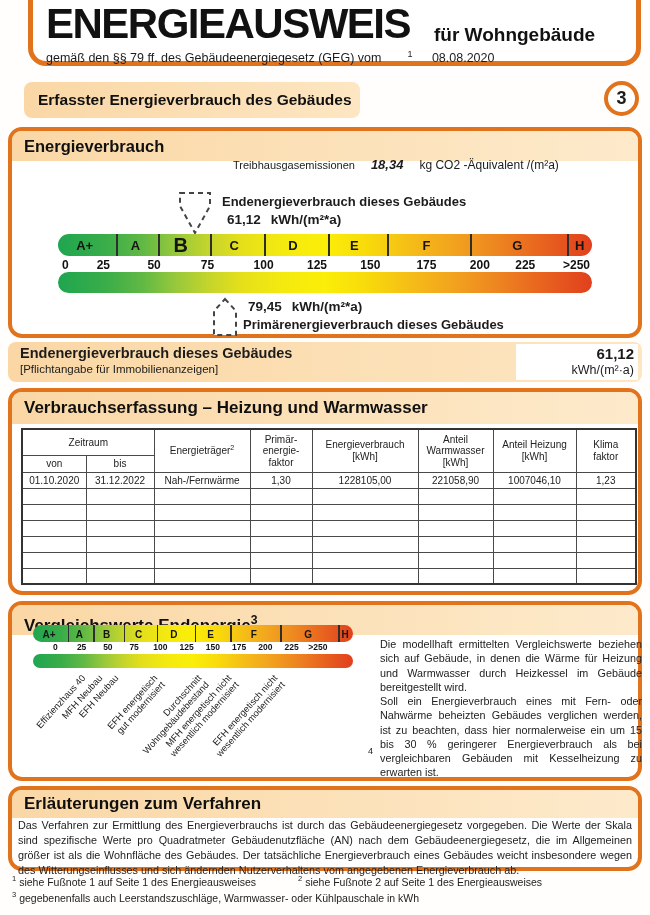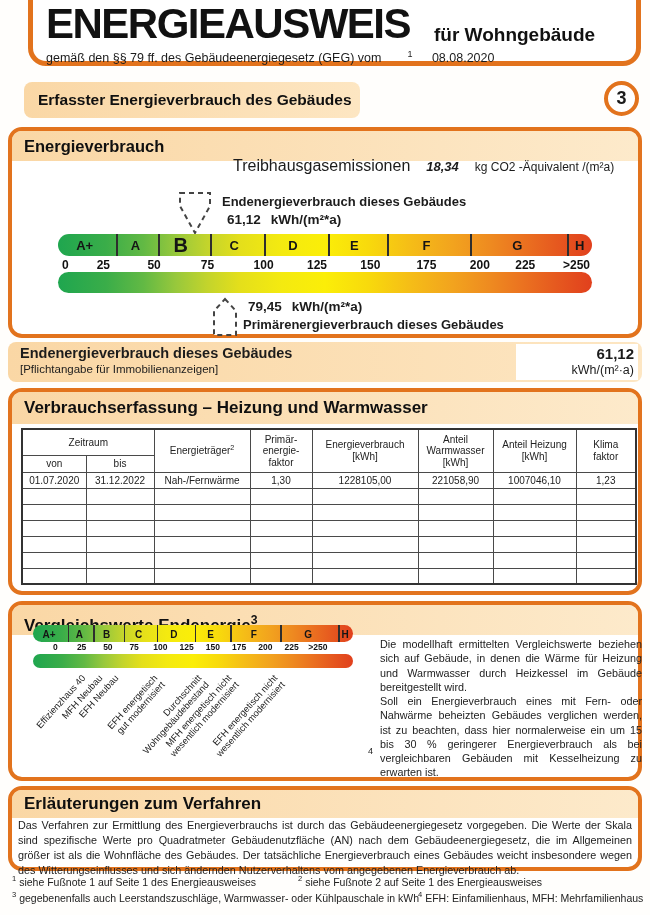--- a/index.html
+++ b/index.html
@@ -53,21 +53,21 @@
     <span>3</span>
   </div>
 
   <div class="obox" style="left:8px;top:127px;width:634px;height:211px;">
     <div class="strip" style="height:30px;">
       <div class="sectitle" style="line-height:30px;">Energieverbrauch</div>
     </div>
   </div>
 
   <div class="abs" style="left:233px;top:157px;display:flex;gap:16px;align-items:baseline;">
-    <span style="font-size:16px;">Treibhausgasemissionen</span>
+    <span style="font-size:11px;">Treibhausgasemissionen</span>
     <span style="font-size:13px;font-weight:bold;font-style:italic;">18,34</span>
     <span style="font-size:12px;">kg CO2 -Äquivalent /(m²a)</span>
   </div>
 
   <svg class="abs" style="left:176px;top:190px;" width="38" height="46" viewBox="0 0 38 46">
     <path d="M4 3 H34 V16 L19 43 L4 16 Z" fill="#fff" stroke="#444" stroke-width="2" stroke-dasharray="5 4"></path>
   </svg>
   <div class="abs" style="left:222px;top:194px;font-size:13px;font-weight:bold;">Endenergieverbrauch dieses Gebäudes</div>
   <div class="abs" style="left:227px;top:212px;display:flex;gap:10px;font-size:13.5px;font-weight:bold;">
     <span>61,12</span>
@@ -162,21 +162,21 @@
           <th rowspan="2" class="pre">Klima
 faktor</th>
         </tr>
         <tr style="height:17px;">
           <th>von</th>
           <th>bis</th>
         </tr>
       </thead>
       <tbody>
         <tr>
-          <td class="c">01.07.2020</td>
+          <td class="c">01.10.2020</td>
           <td class="c">31.12.2022</td>
           <td class="c">Nah-/Fernwärme</td>
           <td class="r">1,30</td>
           <td class="r">1228105,00</td>
           <td class="r">221058,90</td>
           <td class="r">1007046,10</td>
           <td class="r">1,23</td>
         </tr>
         <tr>
             <td></td>
@@ -308,16 +308,14 @@
     </div>
   </div>
   <div class="abs just" style="left:18px;top:818px;width:614px;font-size:10.8px;line-height:1.38;color:#222;">Das Verfahren zur Ermittlung des Energieverbrauchs ist durch das Gebäudeenergiegesetz vorgegeben. Die Werte der Skala sind spezifische Werte pro Quadratmeter Gebäudenutzfläche (AN) nach dem Gebäudeenergiegesetz, die im Allgemeinen größer ist als die Wohnfläche des Gebäudes. Der tatsächliche Energieverbrauch eines Gebäudes weicht insbesondere wegen des Witterungseinflusses und sich ändernden Nutzerverhaltens vom angegebenen Energieverbrauch ab.</div>
 
   <div class="fnote" style="left:12px;top:874px;">
     <sup>1</sup> <span>siehe Fußnote 1 auf Seite 1 des Energieausweises</span></div>
   <div class="fnote" style="left:298px;top:874px;">
     <sup>2</sup> <span>siehe Fußnote 2 auf Seite 1 des Energieausweises</span></div>
   <div class="fnote" style="left:12px;top:890px;">
     <sup>3</sup> <span>gegebenenfalls auch Leerstandszuschläge, Warmwasser- oder Kühlpauschale in kWh</span></div>
-  <div class="fnote" style="left:418px;top:890px;">
-    <sup>4</sup> <span>EFH: Einfamilienhaus, MFH: Mehrfamilienhaus</span></div>
 
 </div>
 
 </body></html>

